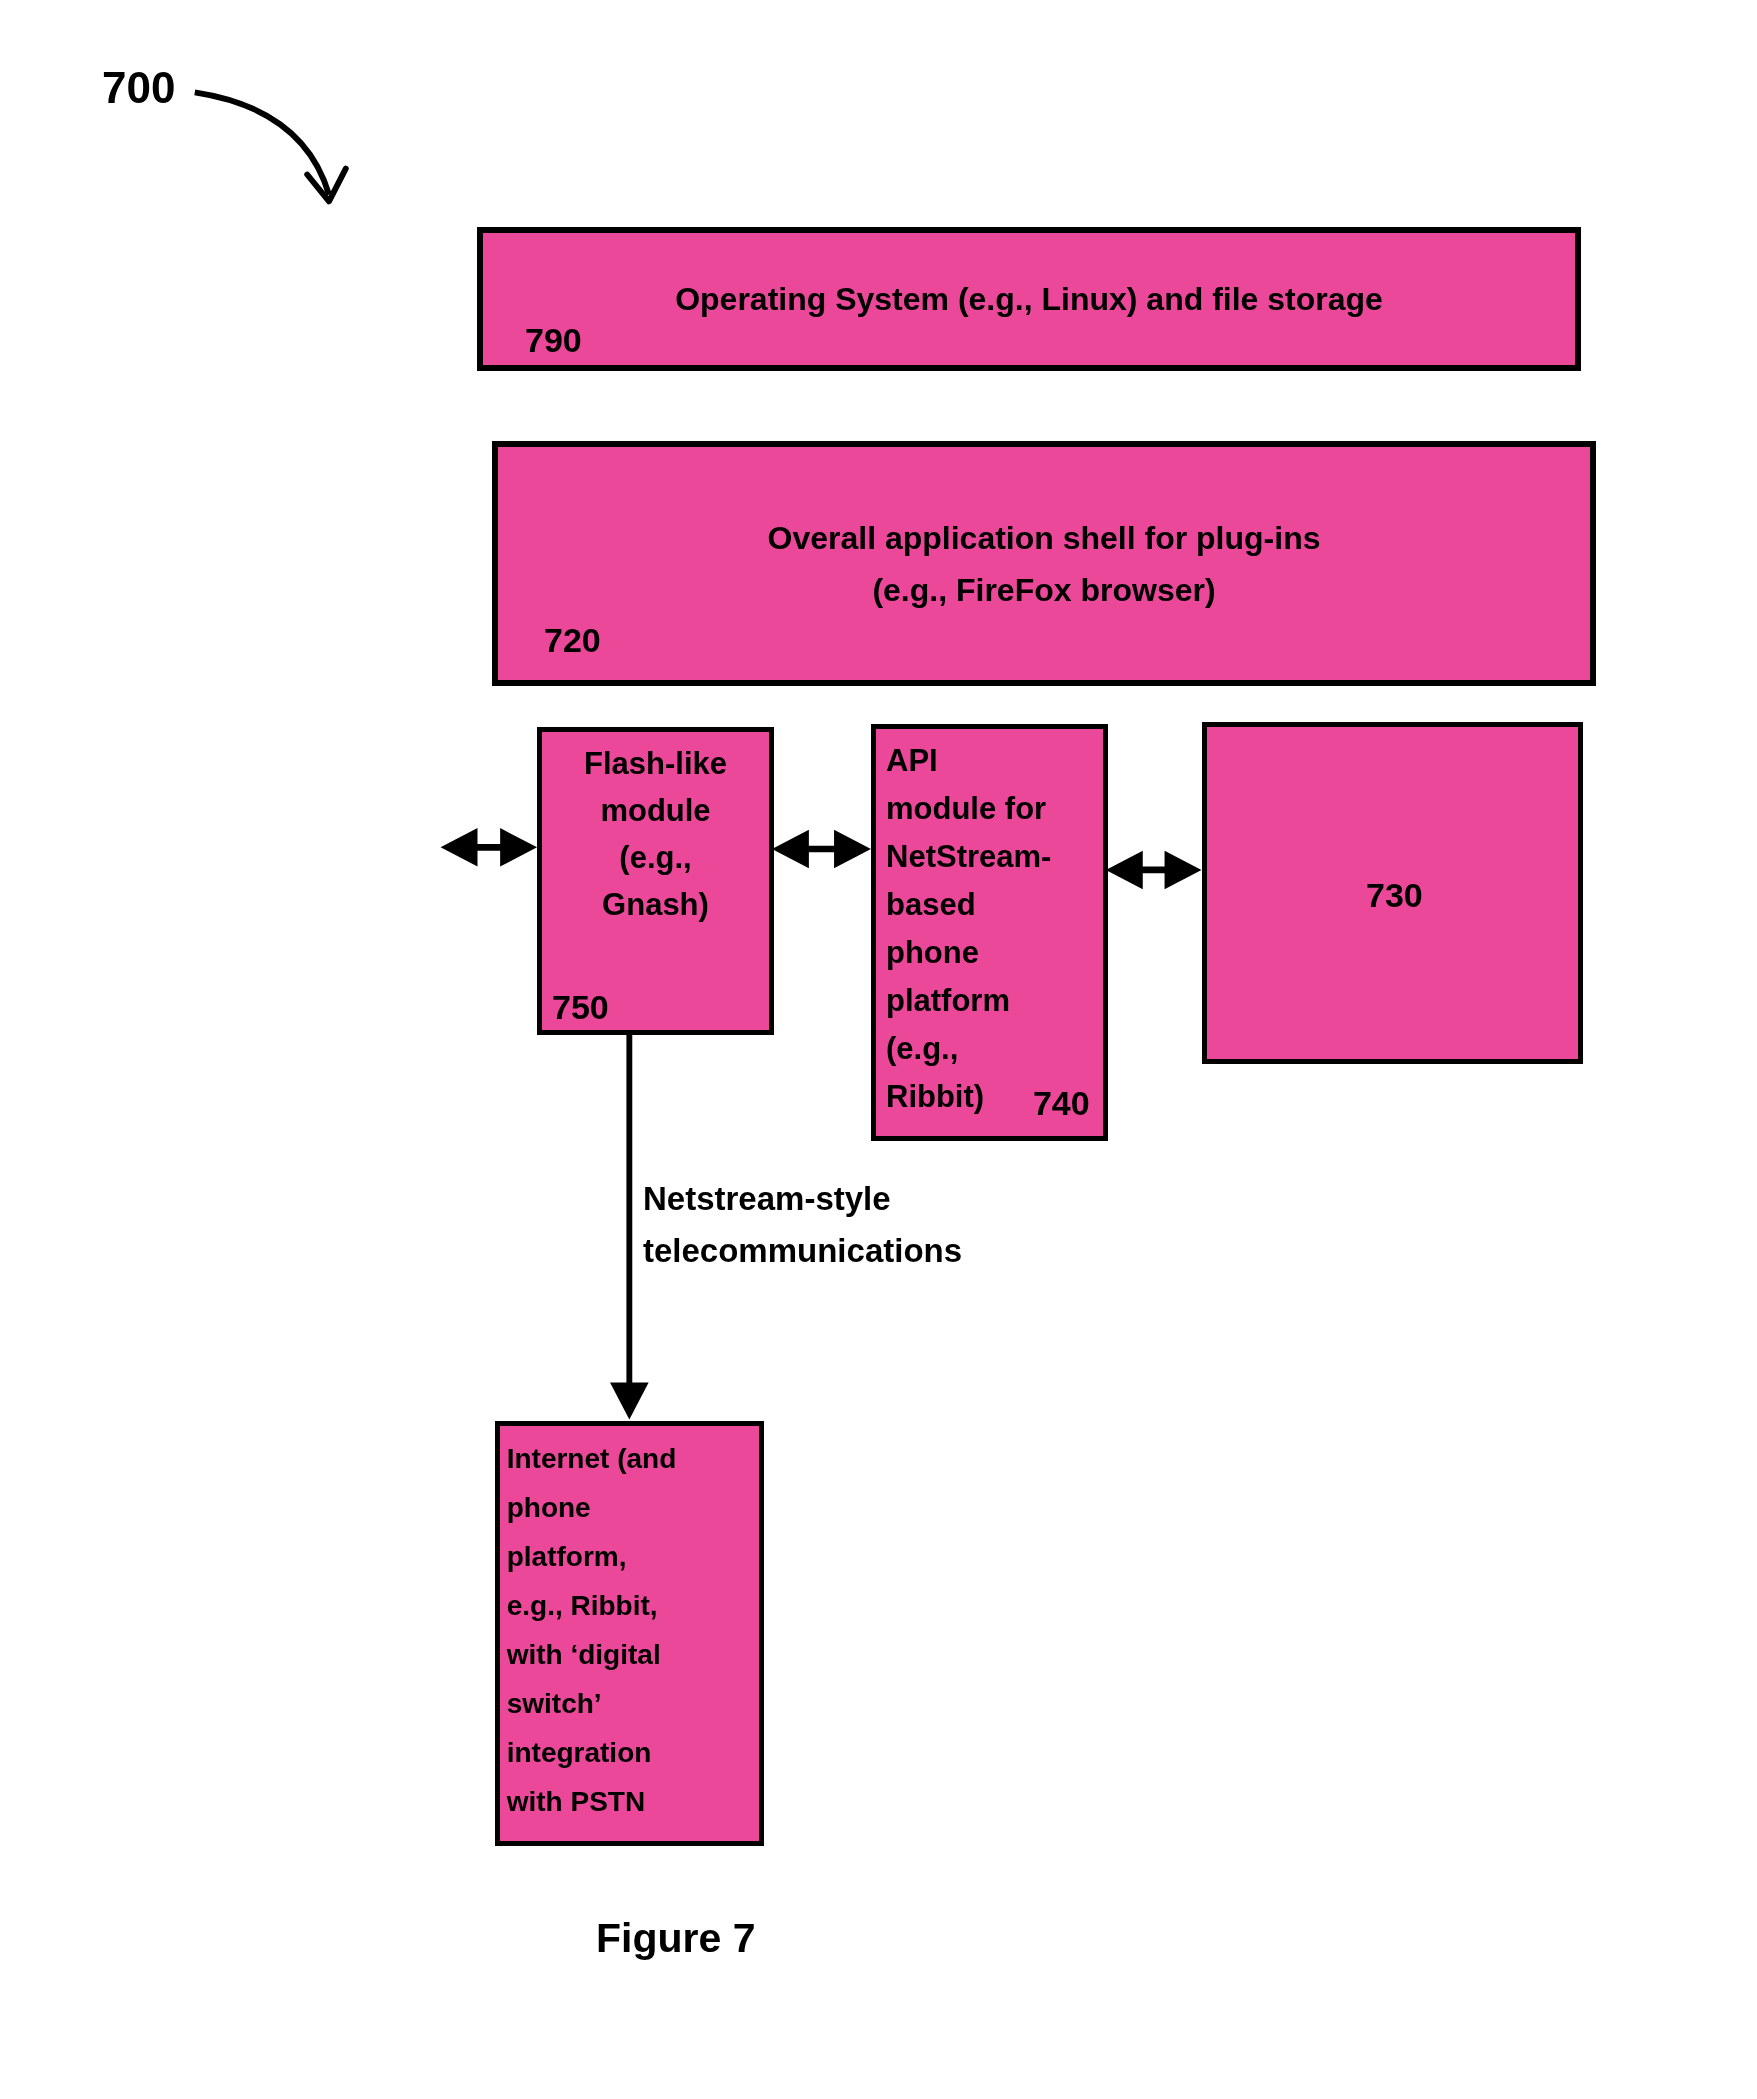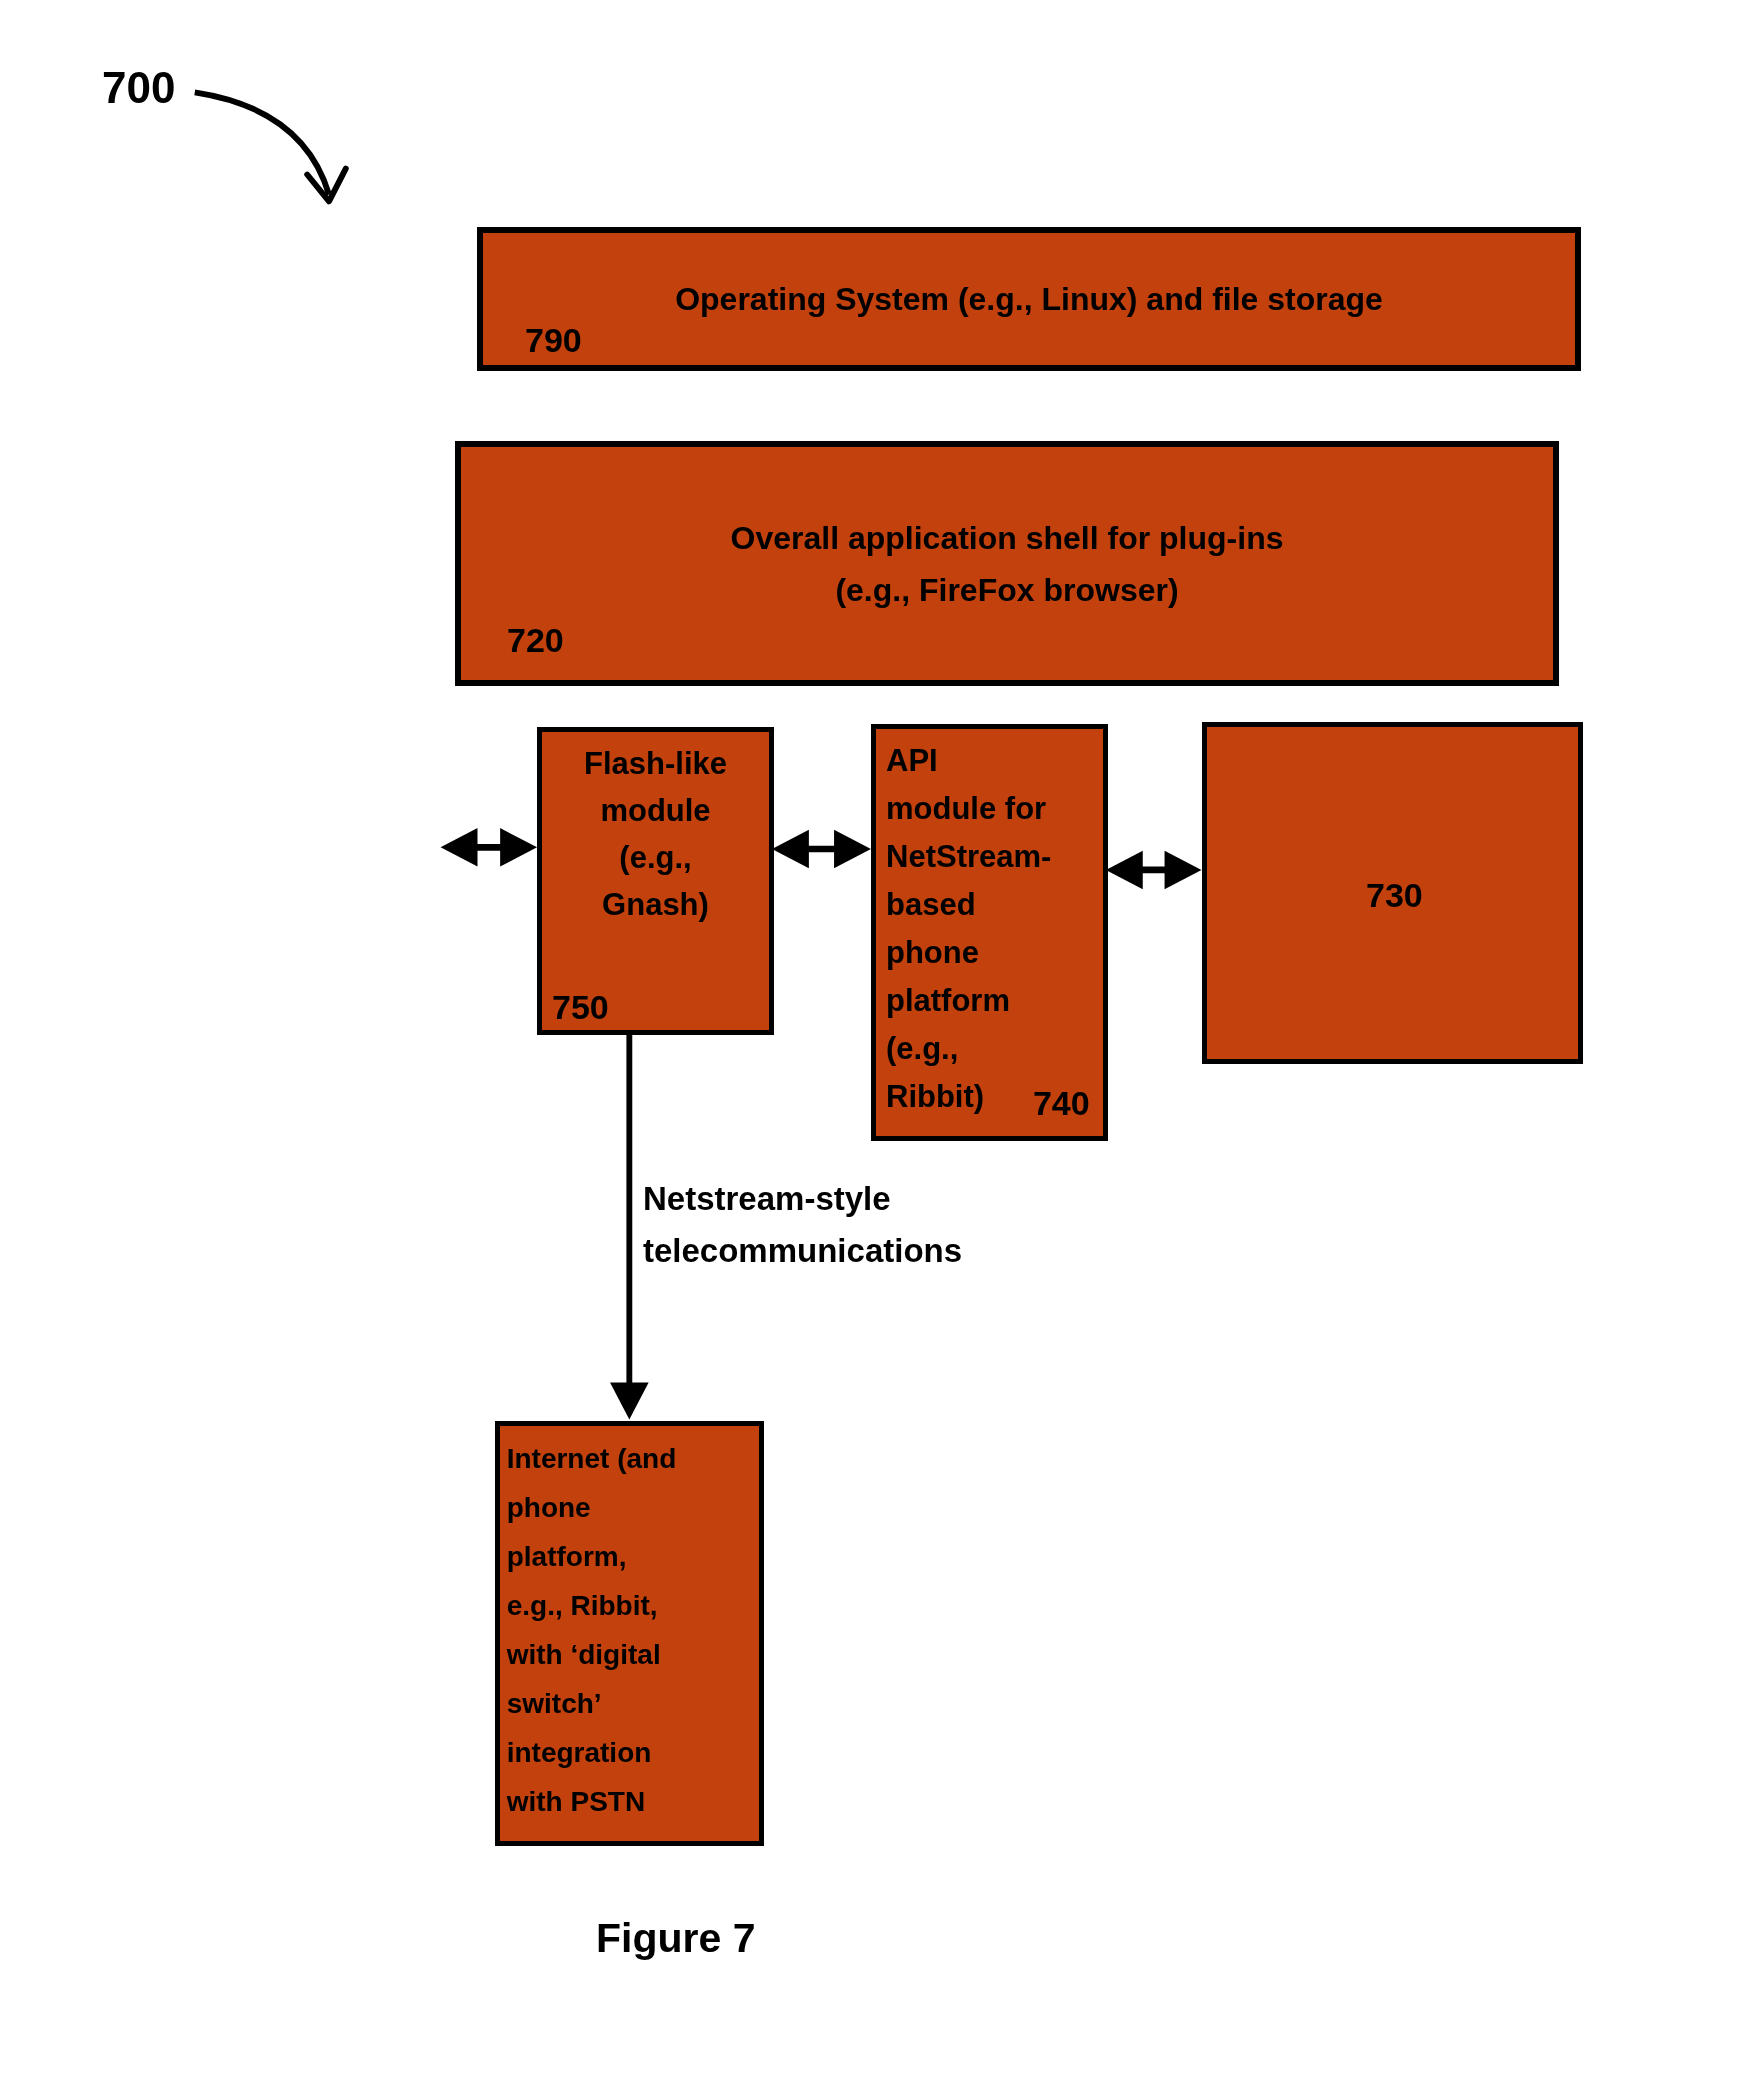--- a/index.html
+++ b/index.html
@@ -7,21 +7,21 @@
     position: relative;
     width: 1757px;
     height: 2099px;
     background: #ffffff;
     font-family: "Liberation Sans", sans-serif;
     color: #000000;
   }
   .box {
     position: absolute;
     border: 5.9px solid #000000;
-    background: #c2410c;
+    background: #ec4899;
     box-sizing: border-box;
   }
   .btext {
     display: block;
     white-space: pre-line;
     font-weight: bold;
     color: #000000;
   }
   .center-flex {
     position: absolute;
@@ -34,21 +34,21 @@
   .bnum {
     position: absolute;
     font-weight: bold;
     font-size: 34px;
     color: #000000;
   }
   #box-os { left: 477px; top: 227px; width: 1104px; height: 144px; border-width: 6.7px; }
   #box-os .btext { font-size: 32px; }
   #box-os .bnum { left: 42px; bottom: 5px; }
 
-  #box-shell { left: 455px; top: 441px; width: 1104px; height: 245px; border-width: 6.7px; }
+  #box-shell { left: 492px; top: 441px; width: 1104px; height: 245px; border-width: 6.7px; }
   #box-shell .btext { font-size: 32px; line-height: 52px; }
   #box-shell .bnum { left: 46px; bottom: 20px; }
 
   #box-sound { left: 199px; top: 728px; width: 242px; height: 218px; }
   #box-sound .btext { padding-top: 13.4px; text-align: center; font-size: 31px; line-height: 47px; }
   #box-sound .bnum { left: 11.7px; bottom: 10px; }
 
   #box-flash { left: 537px; top: 727px; width: 237px; height: 308px; }
   #box-flash .btext { padding-top: 8.4px; text-align: center; font-size: 31px; line-height: 47px; }
   #box-flash .bnum { left: 10px; bottom: 3.4px; }

